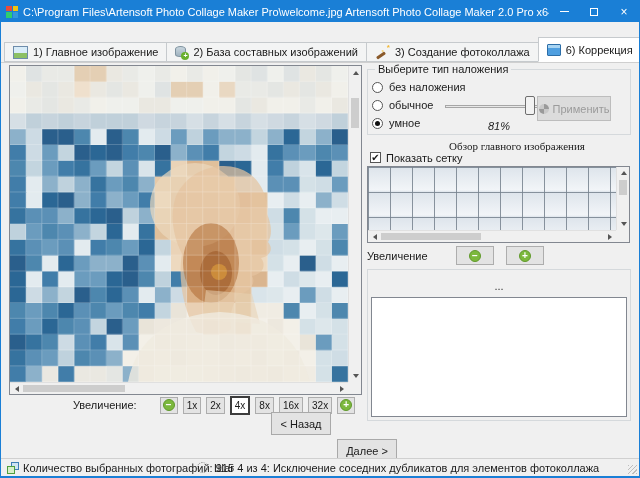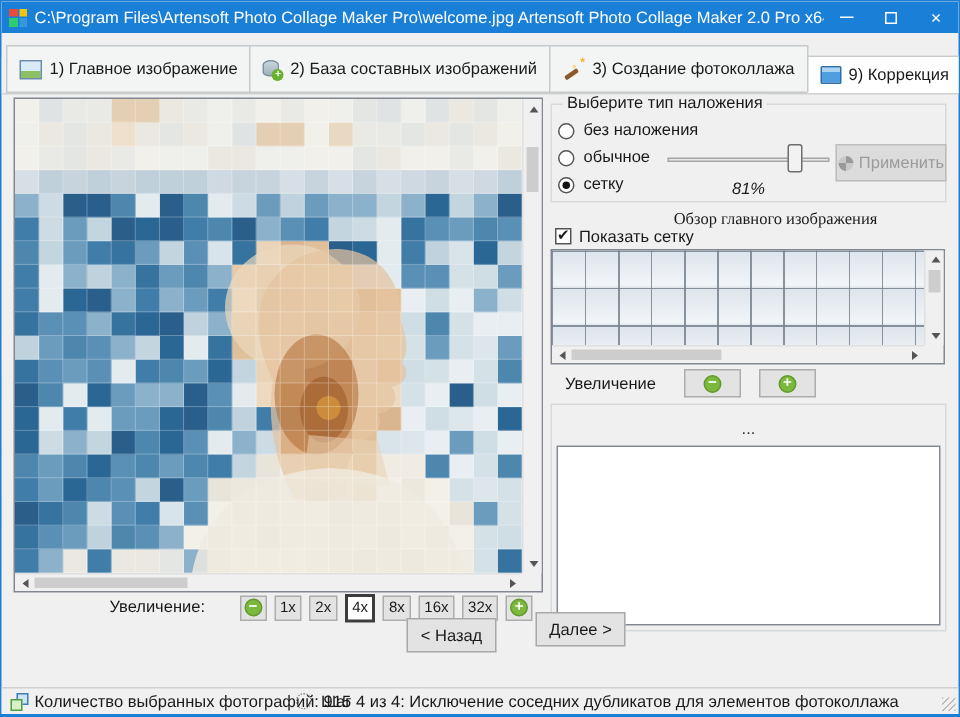--- a/index.html
+++ b/index.html
@@ -16,21 +16,21 @@
   .app-icon i{display:block;}
   .title-text{flex:1;font-size:11px;white-space:nowrap;overflow:hidden;}
   .win-btn{width:30px;height:21px;display:flex;align-items:center;justify-content:center;flex:none;color:#fff;font-size:12px;line-height:1;}
   .glyph-min{width:9px;height:1px;background:#fff;}
   .glyph-max{width:8px;height:8px;border:1px solid #fff;}
   
   .menubar{position:absolute;left:0;top:21px;right:0;height:16px;background:#f6f6f6;display:flex;align-items:center;padding-left:4px;}
   .menu-item{padding:0 6px;height:16px;line-height:16px;}
   
   .tabstrip{position:absolute;left:0;top:37px;right:0;height:25px;background:#f0f0f0;border-bottom:1px solid #cfcfcf;display:flex;align-items:flex-end;padding-left:3px;}
-  .tab{display:flex;align-items:center;gap:5px;height:32px;padding:0 8px;background:#f3f4f4;border:1px solid #c6cacd;margin-right:-1px;white-space:nowrap;}
+  .tab{display:flex;align-items:center;gap:5px;height:20px;padding:0 8px;background:#f3f4f4;border:1px solid #c6cacd;margin-right:-1px;white-space:nowrap;}
   .tab.active{background:#fff;height:25px;border-bottom:1px solid #fff;z-index:2;}
   .icon16{width:15px;height:13px;flex:none;position:relative;display:inline-block;}
   .ic-image{border:1px solid #6d8cab;background:linear-gradient(#d9ecf8 55%,#8cc064 55%);}
   .ic-db{width:13px;height:12px;}
   .ic-db .cyl{position:absolute;left:0;top:0;width:11px;height:11px;background:linear-gradient(#c9d6de,#9fb2bf);border-radius:50% 50% 45% 45%/30% 30% 25% 25%;border:1px solid #7e929f;}
   .badge-plus{position:absolute;right:-1px;bottom:-2px;width:8px;height:8px;border-radius:50%;background:#69b02e;color:#fff;font-size:7px;font-weight:bold;line-height:8px;text-align:center;}
   .ic-wand{width:15px;height:14px;}
   .ic-wand .stick{position:absolute;left:1px;bottom:2px;width:10px;height:3px;background:#8a5a2b;transform:rotate(-35deg);border-radius:1px;}
   .ic-wand .sp1,.ic-wand .sp2{position:absolute;color:#f2b52e;font-weight:bold;font-size:8px;line-height:8px;}
   .ic-wand .sp1{right:0;top:-1px;} .ic-wand .sp2{right:6px;top:3px;font-size:6px;color:#f6d064;}
@@ -57,35 +57,35 @@
   
   .groupbox{position:absolute;border:1px solid #d5d9dc;}
   .gb1{left:366px;top:68px;width:264px;height:66px;}
   .gb1-caption{position:absolute;left:374px;top:62px;background:#f0f0f0;padding:0 3px;z-index:2;}
   .radio{position:absolute;width:11px;height:11px;border:1px solid #555;border-radius:50%;background:#fff;}
   .radio.sel::after{content:"";position:absolute;left:2px;top:2px;width:5px;height:5px;border-radius:50%;background:#111;}
   .rlabel{position:absolute;left:388px;}
   .slider-track{position:absolute;left:444px;top:104px;width:108px;height:3px;background:#e8e8e8;border:1px solid #a6a6a6;}
   .slider-thumb{position:absolute;left:524px;top:95px;width:10px;height:19px;background:#f2f2f2;border:1px solid #6e6e6e;border-radius:2px;}
   .slider-value{position:absolute;left:444px;top:119px;width:108px;text-align:center;font-style:italic;}
-  .apply-btn{position:absolute;left:556px;top:95px;width:74px;height:25px;background:#dcdcdc;border:1px solid #bdbdbd;color:#9b9b9b;display:flex;align-items:center;justify-content:center;gap:4px;}
+  .apply-btn{position:absolute;left:536px;top:95px;width:74px;height:25px;background:#dcdcdc;border:1px solid #bdbdbd;color:#9b9b9b;display:flex;align-items:center;justify-content:center;gap:4px;}
   .gear{width:10px;height:10px;border-radius:50%;background:conic-gradient(#9a9a9a 0 25%,#c9c9c9 0 50%,#9a9a9a 0 75%,#c9c9c9 0);}
   .preview-title{position:absolute;left:384px;top:139px;width:264px;text-align:center;font-family:Liberation Serif, serif;}
   .checkbox{position:absolute;left:369px;top:151px;width:11px;height:11px;border:1px solid #555;background:#fff;font-size:10px;line-height:10px;text-align:center;}
   .cb-label{position:absolute;left:385px;top:151px;}
   .gridbox{position:absolute;left:366px;top:165px;width:263px;height:77px;border:1px solid #828790;background:#f0f0f0;}
   .gridarea{position:absolute;left:0;top:0;right:13px;bottom:12px;
     background-image:
       repeating-linear-gradient(to right, rgba(118,130,142,.85) 0 1px, transparent 1px 22px),
       repeating-linear-gradient(to bottom, rgba(118,130,142,.85) 0 1px, transparent 1px 25px),
       repeating-linear-gradient(to bottom,#dde4eb 0px,#f2f5f8 23px,#dde4eb 25px);
   }
   .gb-vscroll{position:absolute;right:0;top:0;width:13px;bottom:12px;background:#f0f0f0;border-left:1px solid #e0e0e0;}
   .gb-hscroll{position:absolute;left:0;bottom:0;right:13px;height:12px;background:#f0f0f0;border-top:1px solid #e0e0e0;}
-  .pz-label{position:absolute;left:366px;top:249px;width:80px;text-align:center;}
+  .pz-label{position:absolute;left:366px;top:249px;width:80px;text-align:left;}
   .pz-btn{position:absolute;width:38px;height:19px;background:#e3e3e3;border:1px solid #adadad;display:flex;align-items:center;justify-content:center;}
   .gb2{left:366px;top:268px;width:264px;height:152px;}
   .gb2-caption{position:absolute;left:0;top:10px;width:100%;text-align:center;color:#333;}
   .gb2-inner{position:absolute;left:3px;top:27px;width:256px;height:120px;border:1px solid #828790;background:#fff;}
   
   .navbtn{position:absolute;width:60px;height:23px;background:#e3e3e3;border:1px solid #a9a9a9;display:flex;align-items:center;justify-content:center;}
   
   .statusbar{position:absolute;left:0;right:0;top:457px;height:18px;background:#f0f0f0;border-top:1px solid #d0d0d0;}
   .st-icon{position:absolute;left:6px;top:3px;width:12px;height:12px;}
   .st-icon .b1{position:absolute;right:0;top:0;width:8px;height:8px;border:1px solid #3f7fb5;background:#cfe4f4;}
@@ -135,21 +135,21 @@
     <div class="tab">
       <span class="icon16 ic-wand">
           <span class="stick"></span>
           <span class="sp1">*</span>
           <span class="sp2">*</span>
         </span>
       <span>3) Создание фотоколлажа</span>
     </div>
     <div class="tab active">
       <span class="icon16 ic-cube"></span>
-      <span>9) Коррекция</span>
+      <span>6) Коррекция</span>
     </div>
 
   </div>
 
   <div class="img-panel">
     <div class="viewport">
       <svg id="mosaic" viewBox="0 0 338 316" preserveAspectRatio="none">
         <defs>
           <pattern id="tilegrid" width="16.1" height="15.8" patternUnits="userSpaceOnUse">
             <path d="M16.1 0 V15.8 M0 15.8 H16.1" stroke="rgba(255,255,255,0.38)" stroke-width="1" fill="none"></path>
@@ -623,21 +623,21 @@
       </span>
   </div>
 
   <div class="groupbox gb1"></div>
   <span class="gb1-caption">Выберите тип наложения</span>
   <span class="radio" style="left:371px;top:81px;"></span>
   <span class="rlabel" style="top:80px;">без наложения</span>
   <span class="radio" style="left:371px;top:99px;"></span>
   <span class="rlabel" style="top:98px;">обычное</span>
   <span class="radio sel" style="left:371px;top:117px;"></span>
-  <span class="rlabel" style="top:116px;">сетку</span>
+  <span class="rlabel" style="top:116px;">умное</span>
   <span class="slider-track"></span>
   <span class="slider-thumb"></span>
   <span class="slider-value">81%</span>
   <span class="apply-btn">
     <span class="gear"></span>
     <span>Применить</span>
   </span>
 
   <div class="preview-title">Обзор главного изображения</div>
   <span class="checkbox"><span>✔</span></span>
@@ -672,21 +672,21 @@
   <span class="pz-btn" style="left:505px;top:245px;">
       <span class="gcircle">+</span>
     </span>
 
   <div class="groupbox gb2">
     <span class="gb2-caption">...</span>
     <div class="gb2-inner"></div>
   </div>
 
   <span class="navbtn" style="left:270px;top:411px;">&lt; Назад</span>
-  <span class="navbtn" style="left:336px;top:407px;margin-left:20px;">Далее &gt;</span>
+  <span class="navbtn" style="left:336px;top:438px;">Далее &gt;</span>
 
   <div class="statusbar">
     <span class="st-icon">
         <span class="b1"></span>
         <span class="b2"></span>
       </span>
     <span class="st-left">Количество выбранных фотографий: 915</span>
     <span class="spinner"></span>
     <span class="st-right">Шаг 4 из 4: Исключение соседних дубликатов для элементов фотоколлажа (8160/8161)</span>
     <span class="grip"></span>

